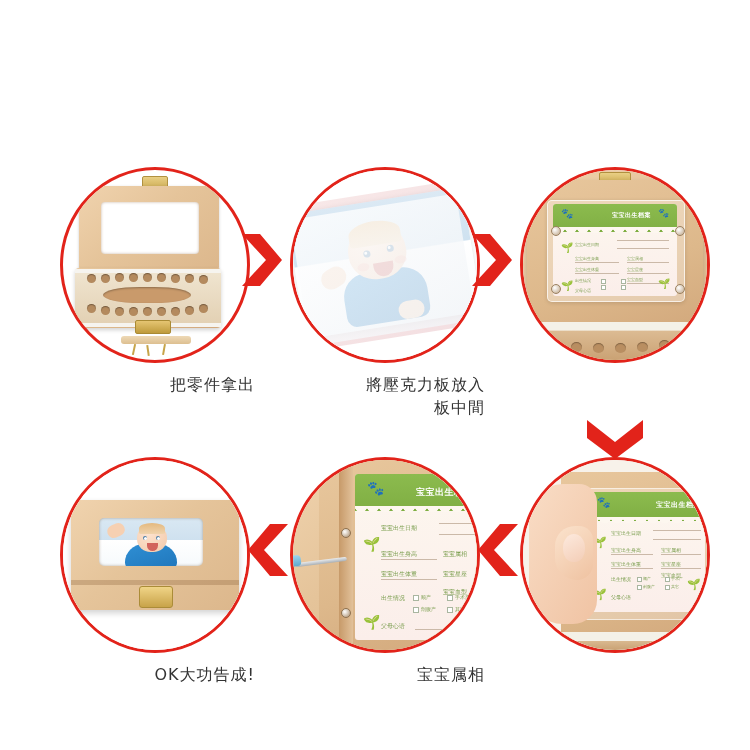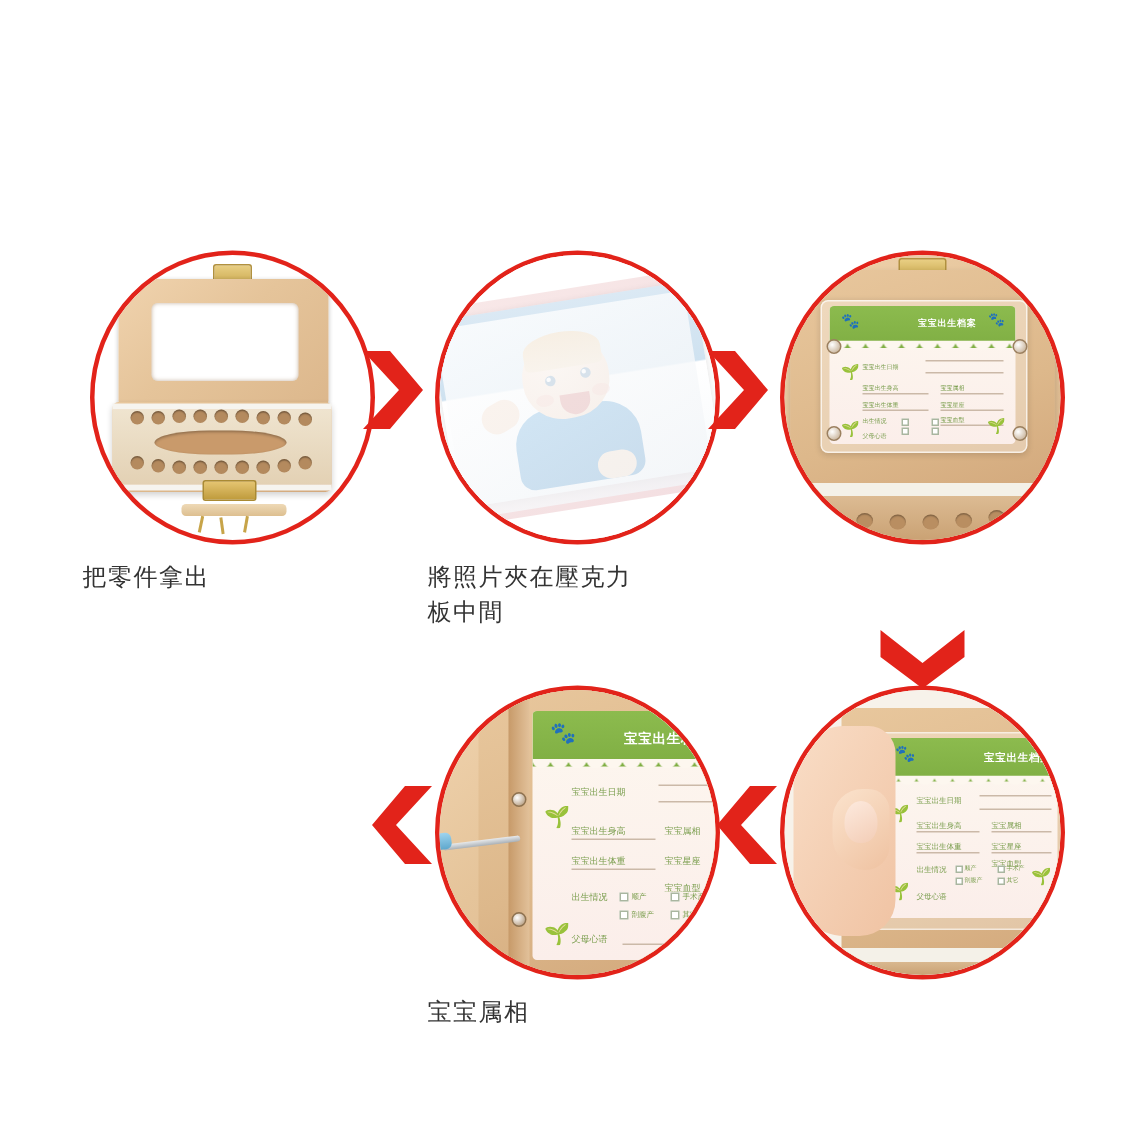--- a/index.html
+++ b/index.html
@@ -34,21 +34,21 @@
     border-radius:50%;
     overflow:hidden;
     background:#ffffff;
   }
   .circle .inner{
     position:absolute;left:0;top:0;width:100%;height:100%;
     overflow:hidden;
   }
   .caption{
     margin-top:10px;
-    text-align:left;
+    text-align:right;
     font-size:16px;
     line-height:23px;
     color:#333333;
     letter-spacing:1px;
     font-family:"DejaVu Sans","Liberation Sans",sans-serif;
     white-space:pre-line;
   }
 
   
   .arrow{position:absolute;width:46px;height:56px;}
@@ -381,21 +381,21 @@
               <div class="b-cheek" style="left:62px;top:60px;"></div>
               <div class="b-cheek" style="left:100px;top:58px;"></div>
               <div class="b-mouth"></div>
               <div class="b-hand"></div>
             </div>
             <div class="s2-acryl-t"></div>
           </div>
         </div>
       </div>
     </div>
-    <div class="caption">將照片夾在壓克力
+    <div class="caption">將壓克力板放入
 板中間</div>
   </div>
 
   <div class="arrow" style="left:468px;top:232px;">
     <svg viewBox="0 0 46 56" aria-hidden="true">
       <polygon points="4,2 28,28 4,54 22,54 44,28 22,2" fill="#e2231a"></polygon>
     </svg>
   </div>
 
   <div class="step" style="left:515px;top:167px;">
@@ -454,20 +454,43 @@
       </div>
     </div>
   </div>
 
   <div class="arrow-down" style="left:585px;top:418px;">
     <svg viewBox="0 0 60 42" aria-hidden="true">
       <polygon points="2,2 30,24 58,2 58,20 30,41 2,20" fill="#e2231a"></polygon>
     </svg>
   </div>
 
+  <div class="step" style="left:55px;top:457px;">
+    <div class="circle-wrap">
+      <div class="circle">
+        <div class="inner">
+          <div class="scene" style="background:#ffffff;">
+            <div class="s4-box wood-l"></div>
+            <div class="s4-lip"></div>
+            <div class="s4-window">
+              <div class="b-arm" style="left:8px;top:6px;width:18px;height:13px;"></div>
+              <div class="b-body" style="left:26px;top:26px;width:52px;height:26px;"></div>
+              <div class="b-head" style="left:38px;top:6px;width:30px;height:28px;"></div>
+              <div class="b-hair" style="left:40px;top:5px;width:26px;height:11px;"></div>
+              <div class="b-eye" style="left:44px;top:18px;width:4px;height:4px;"></div>
+              <div class="b-eye" style="left:57px;top:18px;width:4px;height:4px;"></div>
+              <div class="b-mouth" style="left:48px;top:25px;width:11px;height:8px;"></div>
+            </div>
+            <div class="s4-latch"></div>
+          </div>
+        </div>
+      </div>
+    </div>
+    <div class="caption">OK大功告成!</div>
+  </div>
 
   <div class="arrow" style="left:246px;top:522px;">
     <svg viewBox="0 0 46 56" aria-hidden="true">
       <polygon points="42,2 18,28 42,54 24,54 2,28 24,2" fill="#e2231a"></polygon>
     </svg>
   </div>
 
   <div class="step" style="left:285px;top:457px;">
     <div class="circle-wrap">
       <div class="circle">

